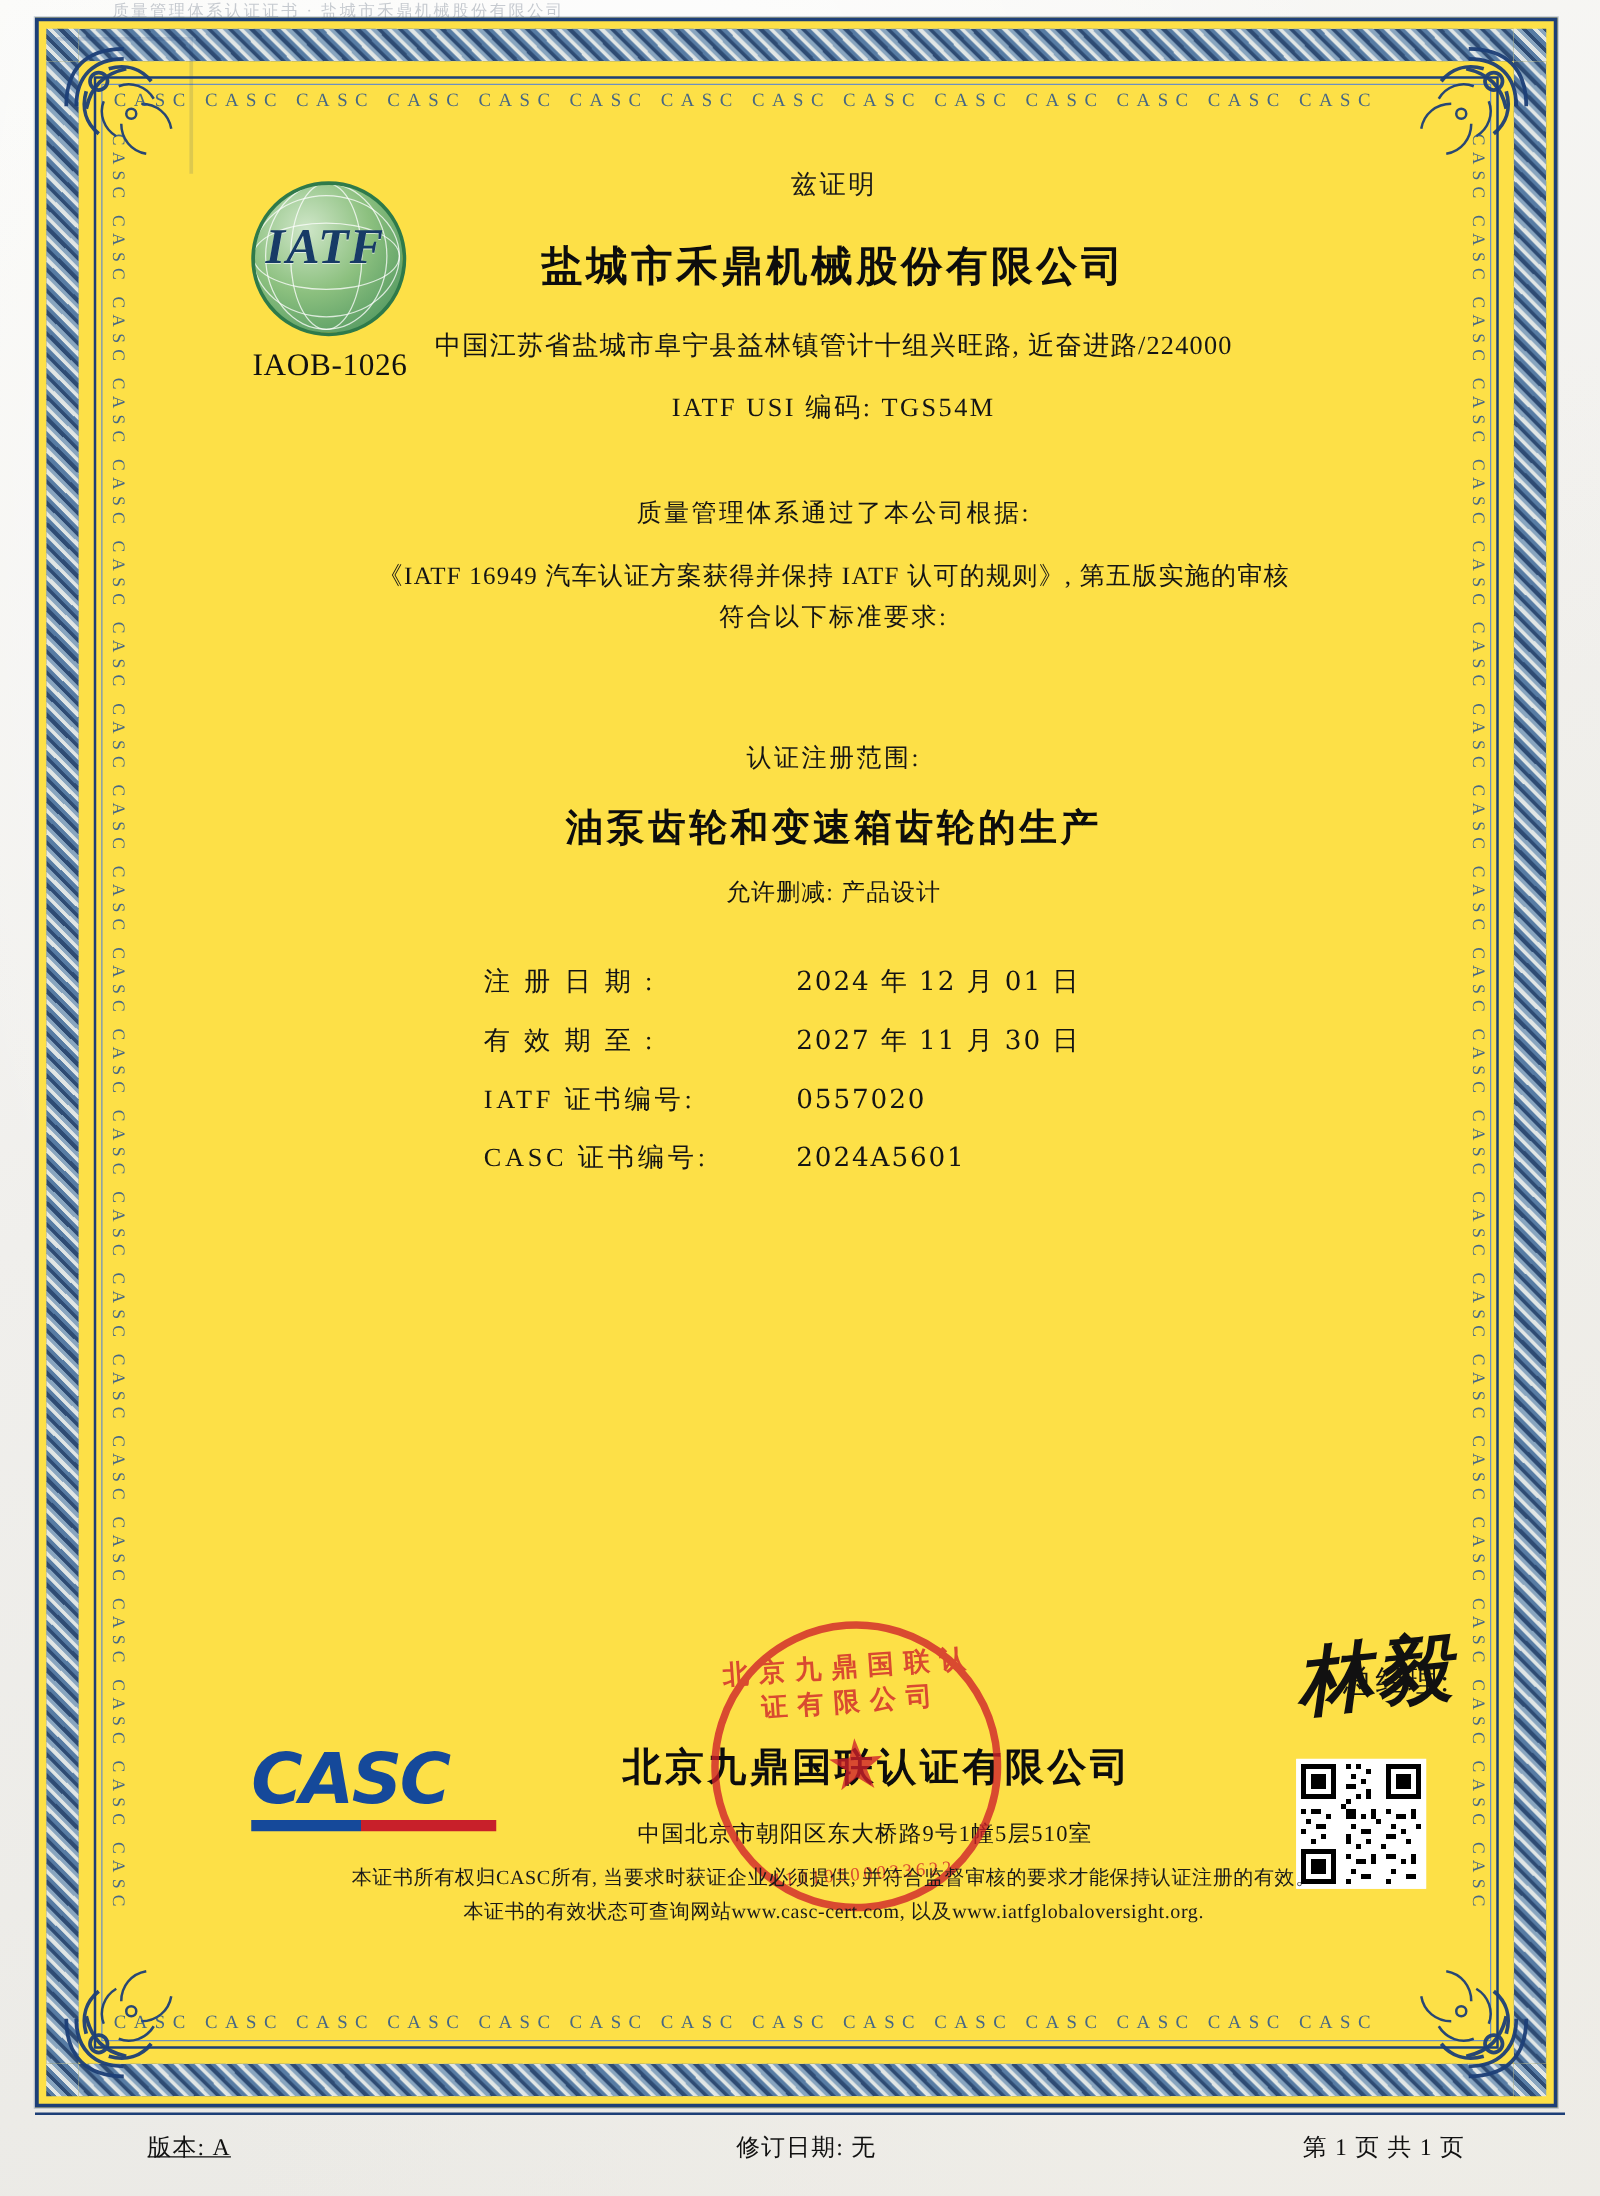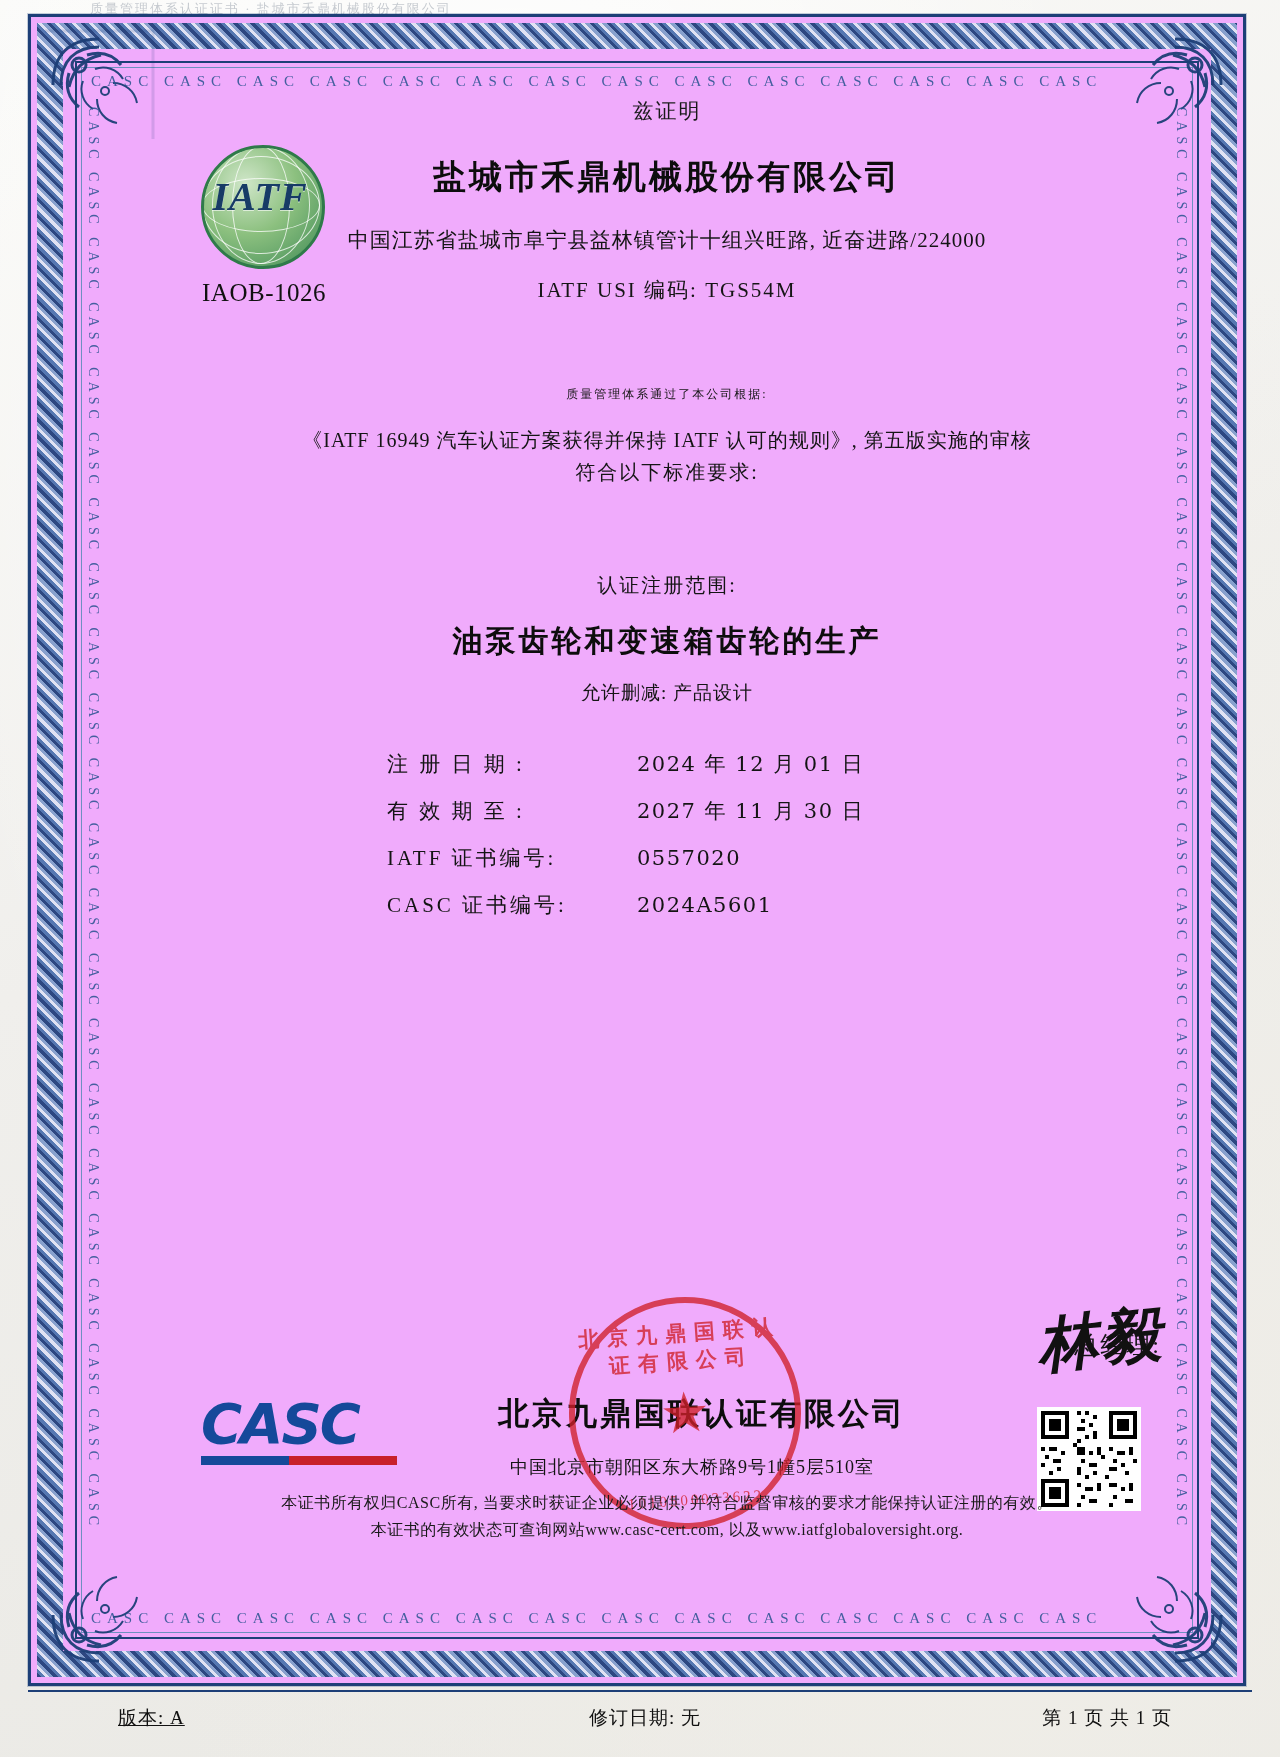--- a/index.html
+++ b/index.html
@@ -32,21 +32,21 @@
     pointer-events: none;
   }
 
   
   .frame-outer {
     position: absolute;
     left: 28px; top: 14px;
     width: 1212px;
     height: 1666px;
     border: 3px solid #1d3f77;
-    background: #f0abfc;
+    background: #fde047;
     box-shadow: 0 0 0 1px rgba(29,63,119,0.25);
   }
   .frame-guilloche {
     position: absolute;
     left: 6px; top: 6px; right: 6px; bottom: 6px;
     border: 26px solid transparent;
     border-image: repeating-linear-gradient(45deg,
         #1d3f77 0px, #1d3f77 3px,
         #4a74ac 3px, #4a74ac 6px,
         #dfe7f3 6px, #dfe7f3 9px,
@@ -158,20 +158,21 @@
   .main-title {
     padding-top: 88px;
     font-size: 53px;
     font-weight: bold;
     letter-spacing: 5px;
     color: #0d0d0d;
     font-family: "DejaVu Serif", serif;
   }
 
   .zhengming {
+    margin-top: 36px;
     font-size: 21px;
     letter-spacing: 2px;
     color: #1a1a1a;
   }
 
   .company {
     margin-top: 30px;
     font-size: 33px;
     font-weight: bold;
     letter-spacing: 3px;
@@ -187,22 +188,22 @@
   }
 
   .usi {
     margin-top: 22px;
     font-size: 21px;
     letter-spacing: 2px;
     color: #151515;
   }
 
   .qms-intro {
-    margin-top: 82px;
-    font-size: 12px;
+    margin-top: 57px;
+    font-size: 20px;
     letter-spacing: 2px;
     color: #151515;
   }
   .rules-line {
     margin-top: 22px;
     font-size: 20px;
     letter-spacing: 1px;
     line-height: 1.5;
     color: #151515;
     padding: 0 96px;

